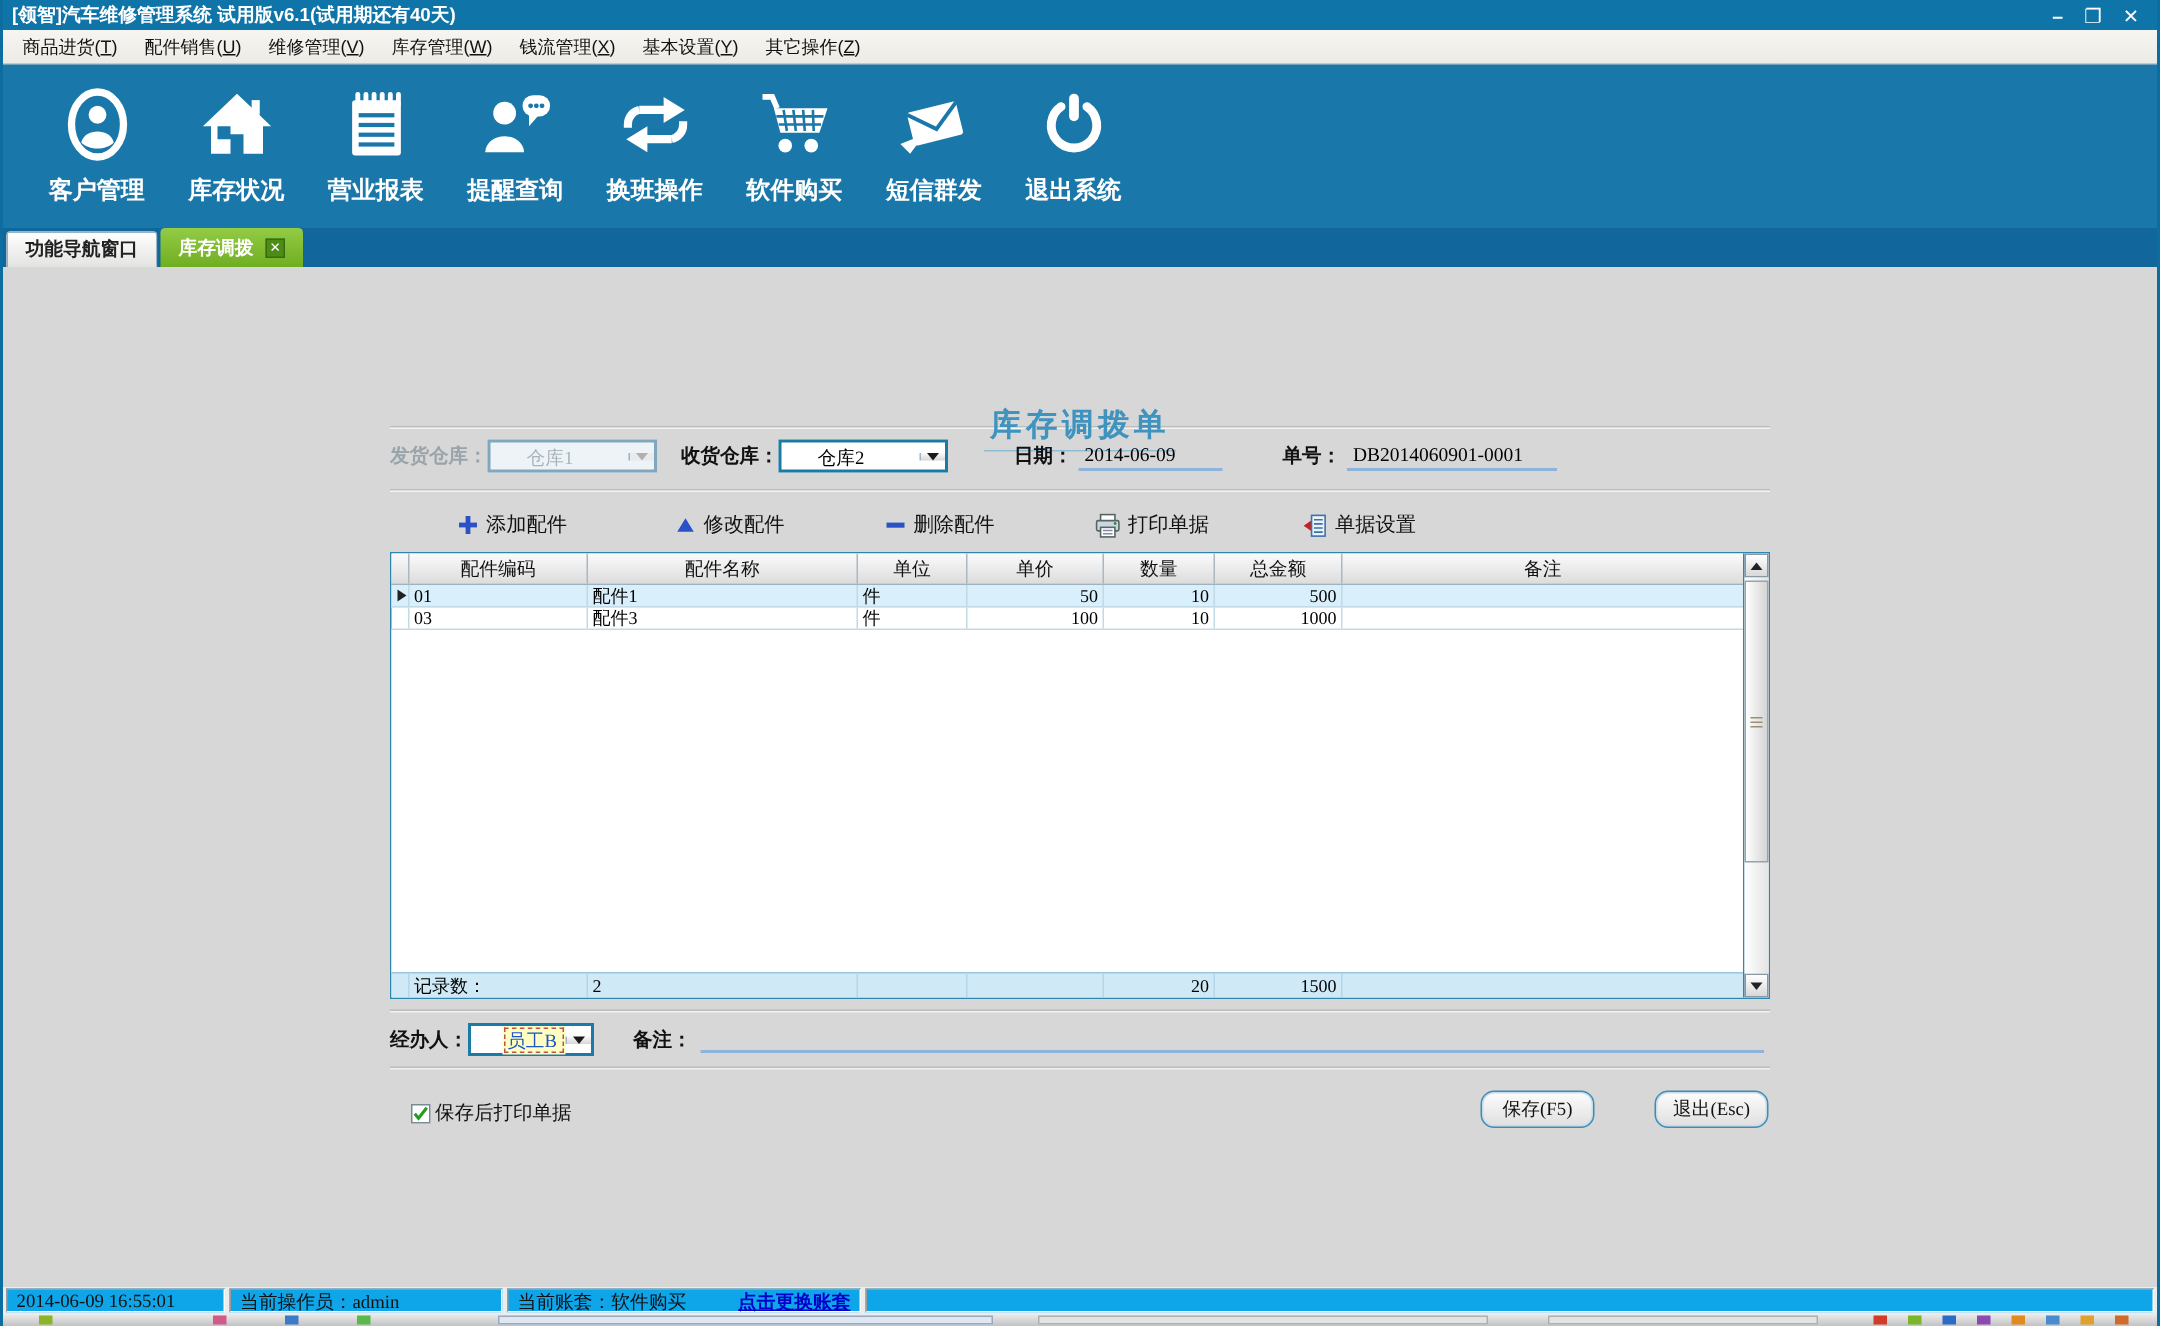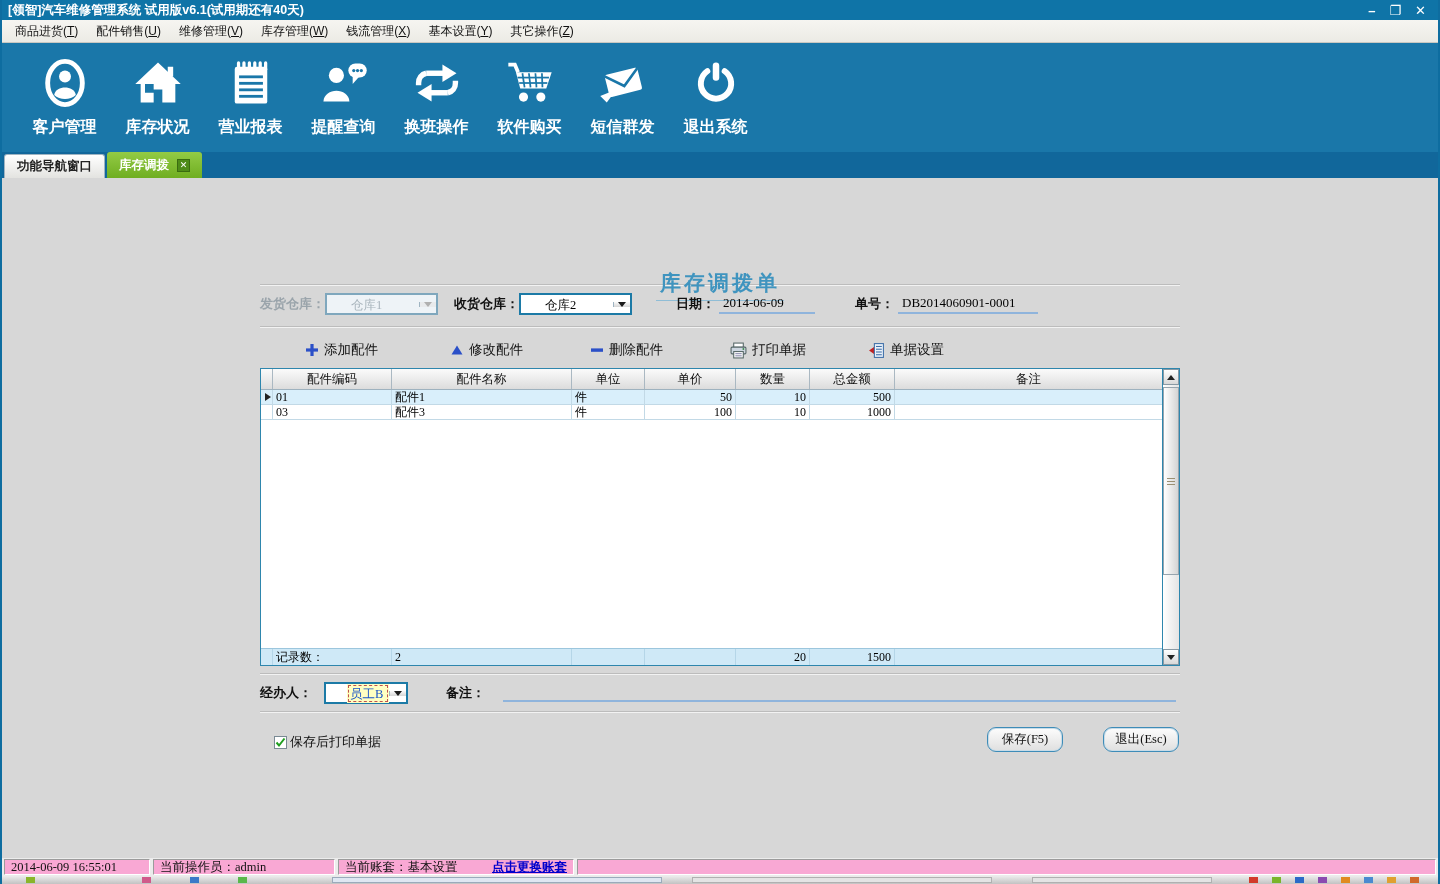--- a/index.html
+++ b/index.html
@@ -84,35 +84,35 @@
   .sb-btn { height:16px; background:linear-gradient(#ffffff,#d8d8d8); border:1px solid #8899a4; display:flex; align-items:center; justify-content:center; flex:0 0 auto; }
   .sb-up-arr { width:0;height:0;border-left:4px solid transparent;border-right:4px solid transparent;border-bottom:5px solid #222; }
   .sb-dn-arr { width:0;height:0;border-left:4px solid transparent;border-right:4px solid transparent;border-top:5px solid #222; }
   .sb-track { flex:1; position:relative; background:linear-gradient(90deg,#ffffff,#e4e4e4); }
   .sb-thumb { position:absolute; left:0; right:0; top:2px; height:188px; background:linear-gradient(90deg,#ffffff,#d4d4d4); border:1px solid #96a4ae; display:flex; align-items:center; justify-content:center; }
   .sb-grip { width:8px; }
   .sb-grip div { height:1px; background:#9a8f72; margin:2px 0; }
   .sb-dn { margin-top:auto; }
 
   
-  .oprow { height:36px; display:flex; align-items:center;gap:12px; }
+  .oprow { height:36px; display:flex; align-items:center; }
   .remark-line { flex:1; border-bottom:2px solid #8fb4dc; height:18px; margin-left:6px; margin-right:4px; }
 
   
   .bottomrow { margin-top:12px; height:32px; position:relative; }
   .chk-wrap { position:absolute; left:14px; top:8px; display:flex; align-items:center; gap:3px; cursor:pointer; }
   .chk-box { width:13px; height:13px; border:1px solid #7a8a94; background:#fff; display:flex; align-items:center; justify-content:center; }
   .chk-box svg { width:11px; height:11px; }
   .chk-label { font-size:13px; color:#111; }
   .push-btn { position:absolute; top:2px; width:76px; height:25px; border:1px solid #3e8cb8; border-radius:9px; background:linear-gradient(#fdfdfd,#dfdfdf); box-shadow:0 0 0 1px #c8dce8 inset; font-size:12.5px; color:#111; display:flex; align-items:center; justify-content:center; cursor:pointer; font-family:"Liberation Serif","DejaVu Serif",serif; }
   .btn-save { left:727px; } .btn-exit { left:843px; }
 
   
   .statusbar { height:18px; background:#ececec; display:flex; align-items:stretch; padding:1px 2px; flex:0 0 auto; font-family:"Liberation Serif","DejaVu Serif",serif; font-size:12.5px; color:#111; }
-  .sb-panel { border:1px solid; border-color:#9b9b9b #ffffff #ffffff #9b9b9b; background:#f9a8d4; display:flex; align-items:center; padding:0 6px; margin-right:3px; white-space:nowrap; }
+  .sb-panel { border:1px solid; border-color:#9b9b9b #ffffff #ffffff #9b9b9b; background:#0ea5e9; display:flex; align-items:flex-start; padding:0 6px; margin-right:3px; white-space:nowrap; }
   .sb-p1 { width:146px; } .sb-p2 { width:182px; } .sb-p3 { width:236px; } .sb-p4 { flex:1; margin-right:0; }
   .sb-link { margin-left:auto; color:#0000cc; font-weight:bold; text-decoration:underline; cursor:pointer; }
 
   
   .taskbar { height:8px; background:linear-gradient(#ececec,#c2c2c2); position:relative; flex:0 0 auto; overflow:hidden; }
   .tk { position:absolute; top:1px; height:6px; }
 </style>
 </head>
 <body>
 
@@ -449,21 +449,21 @@
   </div>
 
   <div class="statusbar">
     <div class="sb-panel sb-p1">
         <span>2014-06-09 16:55:01</span>
       </div>
     <div class="sb-panel sb-p2">
         <span>当前操作员：admin</span>
       </div>
     <div class="sb-panel sb-p3">
-      <span>当前账套：基本设置</span>
+      <span>当前账套：软件购买</span>
       <span class="sb-link">点击更换账套</span>
     </div>
     <div class="sb-panel sb-p4"></div>
   </div>
 
   <div class="taskbar">
     <div class="tk" style="left:24px;width:9px;background:#8ab52a;"></div>
     <div class="tk" style="left:140px;width:9px;background:#d05a8a;"></div>
     <div class="tk" style="left:188px;width:9px;background:#3a7ac8;"></div>
     <div class="tk" style="left:236px;width:9px;background:#5ab84a;"></div>

